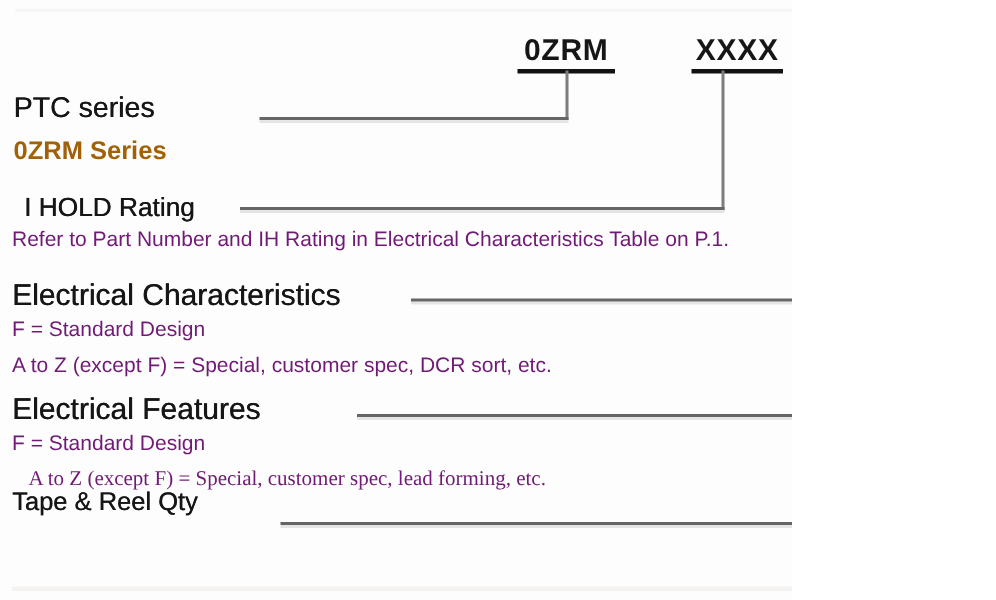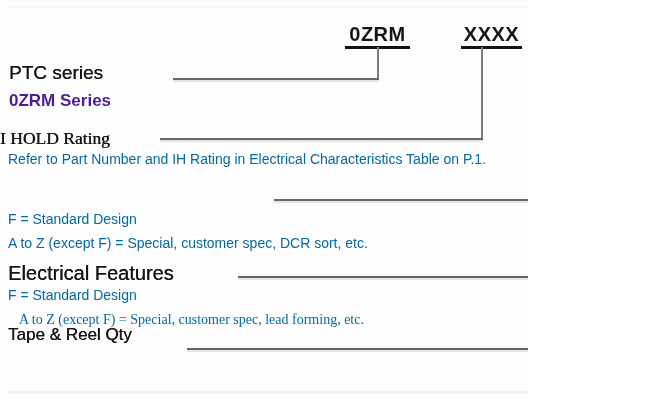--- a/index.html
+++ b/index.html
@@ -34,25 +34,25 @@
     position:absolute;width:2px;background:#7d7d7d;
   }
   
   .heading{
     position:absolute;font-size:20px;line-height:21px;
     color:#161616;text-shadow:.3px 0 0 #1b1b1b;
     white-space:nowrap;
   }
   .subheading{
     position:absolute;font-size:17px;font-weight:bold;line-height:18px;
-    color:#4c1d95;white-space:nowrap;
+    color:#a16207;white-space:nowrap;
   }
   .body-text{
     position:absolute;font-size:14px;line-height:15px;
-    color:#0369a1;white-space:nowrap;
+    color:#701a75;white-space:nowrap;
   }
   .ghost{
     position:absolute;background:#f2f0ef;
   }
 </style>
 </head>
 <body>
 
 <div class="canvas">
 
@@ -77,23 +77,24 @@
 
   <div class="hline" style="left:173px;top:78px;width:206px;"></div>
   <div class="hline" style="left:160px;top:138px;width:323px;"></div>
   <div class="hline" style="left:274px;top:199px;width:287px;"></div>
   <div class="hline" style="left:238px;top:276px;width:359px;"></div>
   <div class="hline" style="left:187px;top:348px;width:451px;"></div>
 
   <div class="heading" style="left:9px;top:62px;font-size:19px;">PTC series</div>
   <div class="subheading" style="left:9px;top:92px;">0ZRM Series</div>
 
-  <div class="heading" style="left:0;top:128px;font-size:17.5px;font-family:Liberation Serif, serif;">I HOLD Rating</div>
+  <div class="heading" style="left:16px;top:128px;font-size:17.5px;">I HOLD Rating</div>
   <div class="body-text" style="left:8px;top:152px;">Refer to Part Number and IH Rating in Electrical Characteristics Table on P.1.</div>
 
+  <div class="heading" style="left:8px;top:187px;">Electrical Characteristics</div>
   <div class="body-text" style="left:8px;top:212px;">F = Standard Design</div>
   <div class="body-text" style="left:8px;top:236px;">A to Z (except F) = Special, customer spec, DCR sort, etc.</div>
 
   <div class="heading" style="left:8px;top:263px;">Electrical Features</div>
   <div class="body-text" style="left:8px;top:288px;">F = Standard Design</div>
   <div class="body-text" style="left:19px;top:312px;font-family:Liberation Serif, serif;">A to Z (except F) = Special, customer spec, lead forming, etc.</div>
 
   <div class="heading" style="left:8px;top:324px;font-size:17px;">Tape &amp; Reel Qty</div>
 
 </div>

